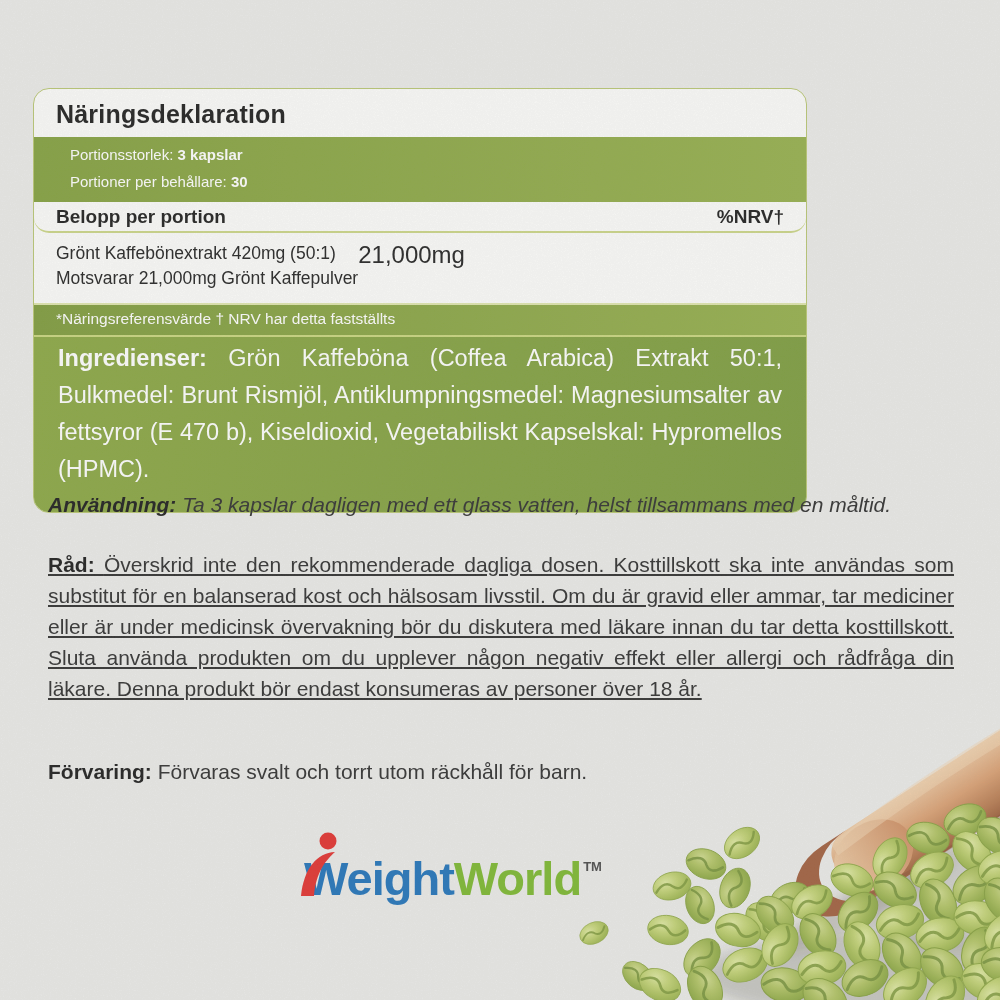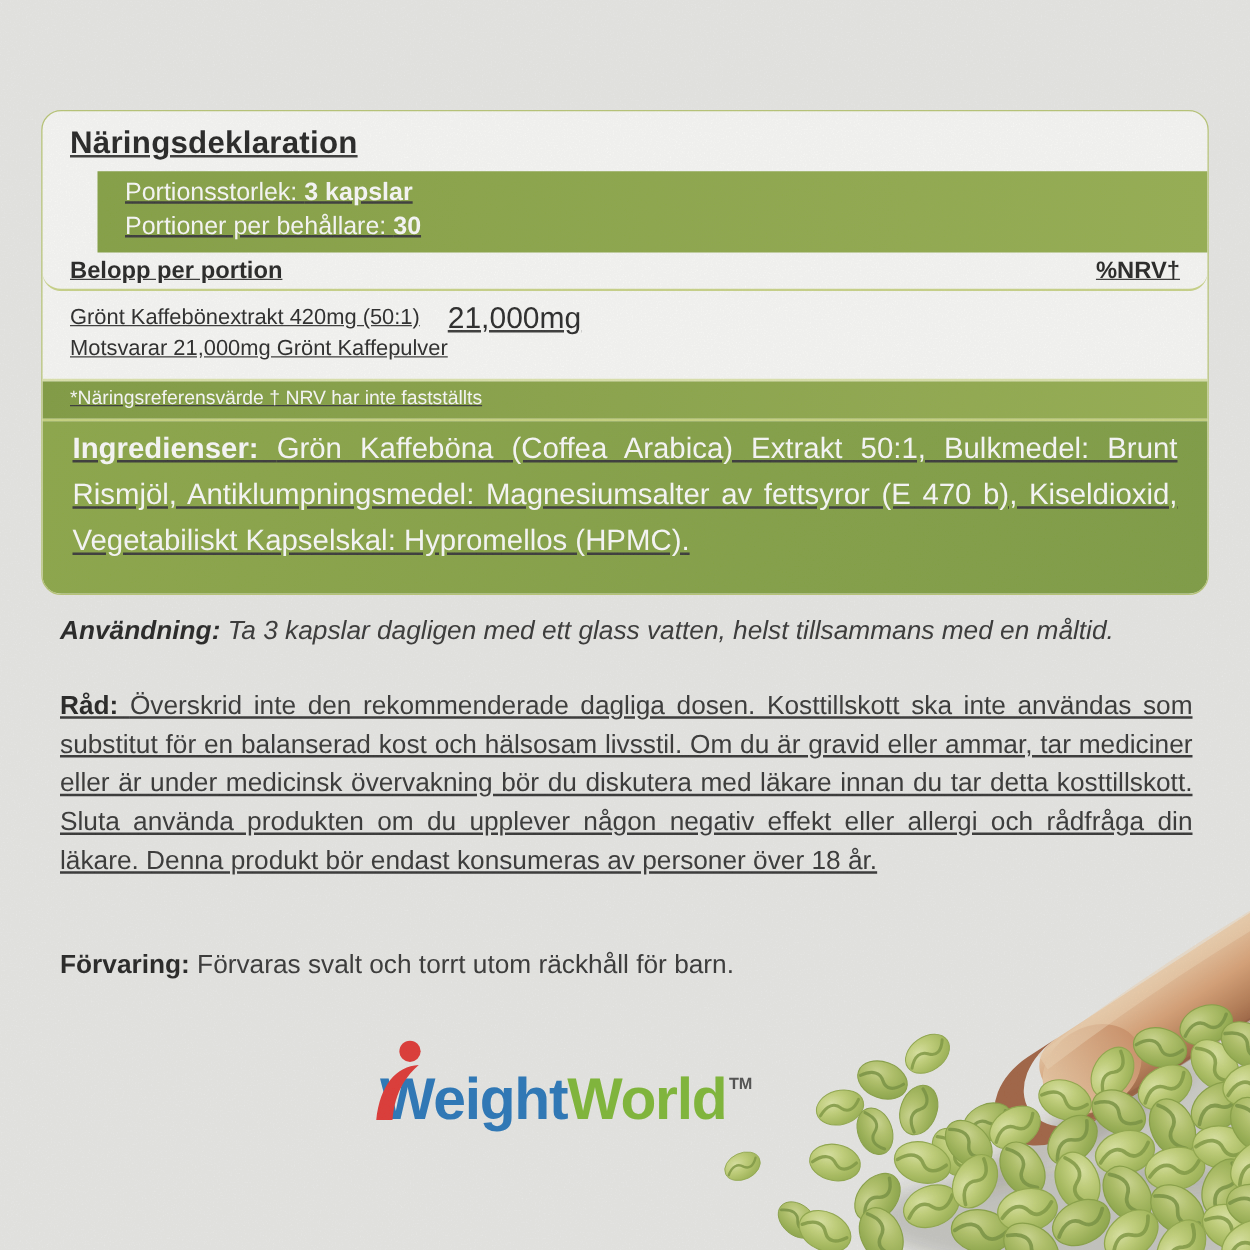--- a/index.html
+++ b/index.html
@@ -14,32 +14,32 @@
     position:relative; overflow:hidden;
     background:var(--paper);
     font-family:"Liberation Sans","DejaVu Sans",sans-serif;
     color:var(--body-text);
   }
   
   #decor{position:absolute; left:0; top:0; z-index:1;}
   #grain{position:absolute; left:0; top:0; z-index:40; pointer-events:none; opacity:.13;}
   
   .panel{
-    position:absolute; left:33px; top:88px; width:934px; z-index:10;
+    position:absolute; left:33px; top:88px; width:774px; z-index:10;
     background:#fcfcfa;
     border:1px solid var(--panel-border);
-    border-radius:16px; overflow:hidden;text-decoration:underline;
+    border-radius:16px; overflow:hidden;
   }
   .panel-title{
     padding:11px 22px 8px; font-size:25px; font-weight:bold; color:var(--ink);
     letter-spacing:.2px;
   }
   .serving-band{
     background:linear-gradient(90deg,var(--band-green),var(--band-green-light));
-    color:#fff; padding:4px 22px 7px; font-size:20px; line-height:27px;margin-left:44px;
+    color:#fff; padding:4px 36px 7px; font-size:15px; line-height:27px;
   }
   .serving-band b{font-weight:bold;}
   .header-row{
     display:flex; justify-content:space-between; align-items:center;
     padding:4px 22px 3px; font-size:19px; font-weight:bold; color:var(--ink);
     border-bottom:2px solid var(--separator);
     border-radius:15px;
   }
   .nutrient-row{
     display:flex; 
@@ -194,21 +194,21 @@
   </div>
 
   <div class="nutrient-row">
     <div>
       <div>Grönt Kaffebönextrakt 420mg (50:1)</div>
       <div>Motsvarar 21,000mg Grönt Kaffepulver</div>
     </div>
     <div class="amount">21,000mg</div>
   </div>
 
-  <div class="footnote-band">*Näringsreferensvärde † NRV har inte fastställts</div>
+  <div class="footnote-band">*Näringsreferensvärde † NRV har detta fastställts</div>
 
   <div class="ingredients">
     <b>Ingredienser: </b><span>Grön Kaffeböna (Coffea Arabica) Extrakt 50:1, Bulkmedel: Brunt Rismjöl, Antiklumpningsmedel: Magnesiumsalter av fettsyror (E 470 b), Kiseldioxid, Vegetabiliskt Kapselskal: Hypromellos (HPMC).</span>
   </div>
 </section>
 
 <p class="para" id="usage"><b>Användning: </b><span>Ta 3 kapslar dagligen med ett glass vatten, helst tillsammans med en måltid.</span></p>
 
 <p class="para" id="advice"><b>Råd: </b><span>Överskrid inte den rekommenderade dagliga dosen. Kosttillskott ska inte användas som substitut för en balanserad kost och hälsosam livsstil. Om du är gravid eller ammar, tar mediciner eller är under medicinsk övervakning bör du diskutera med läkare innan du tar detta kosttillskott. Sluta använda produkten om du upplever någon negativ effekt eller allergi och rådfråga din läkare. Denna produkt bör endast konsumeras av personer över 18 år.</span></p>
 

